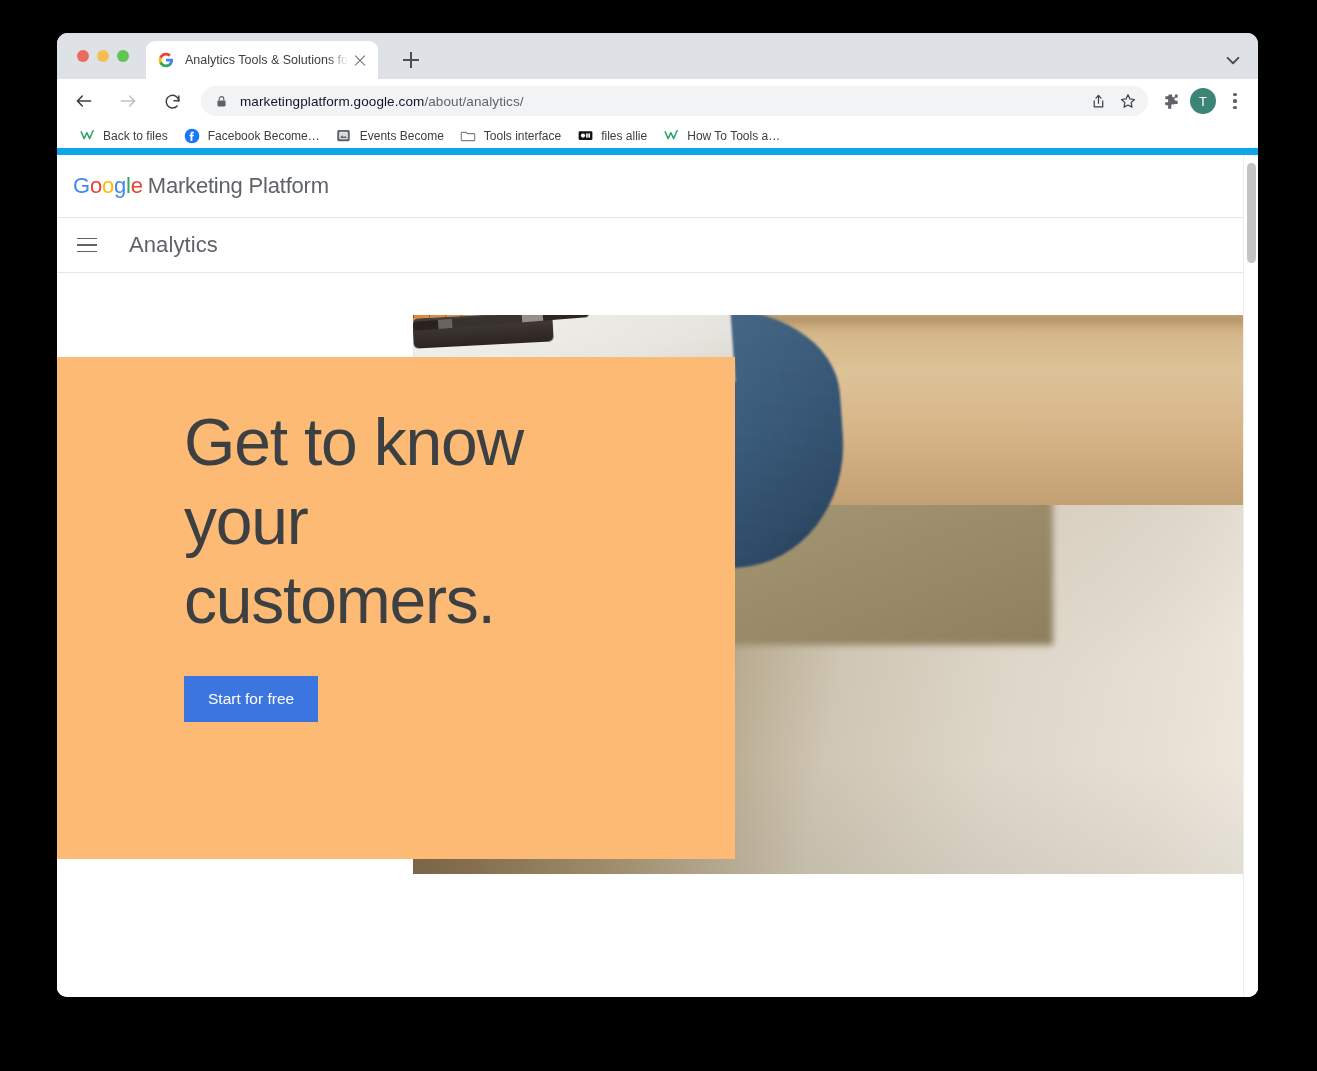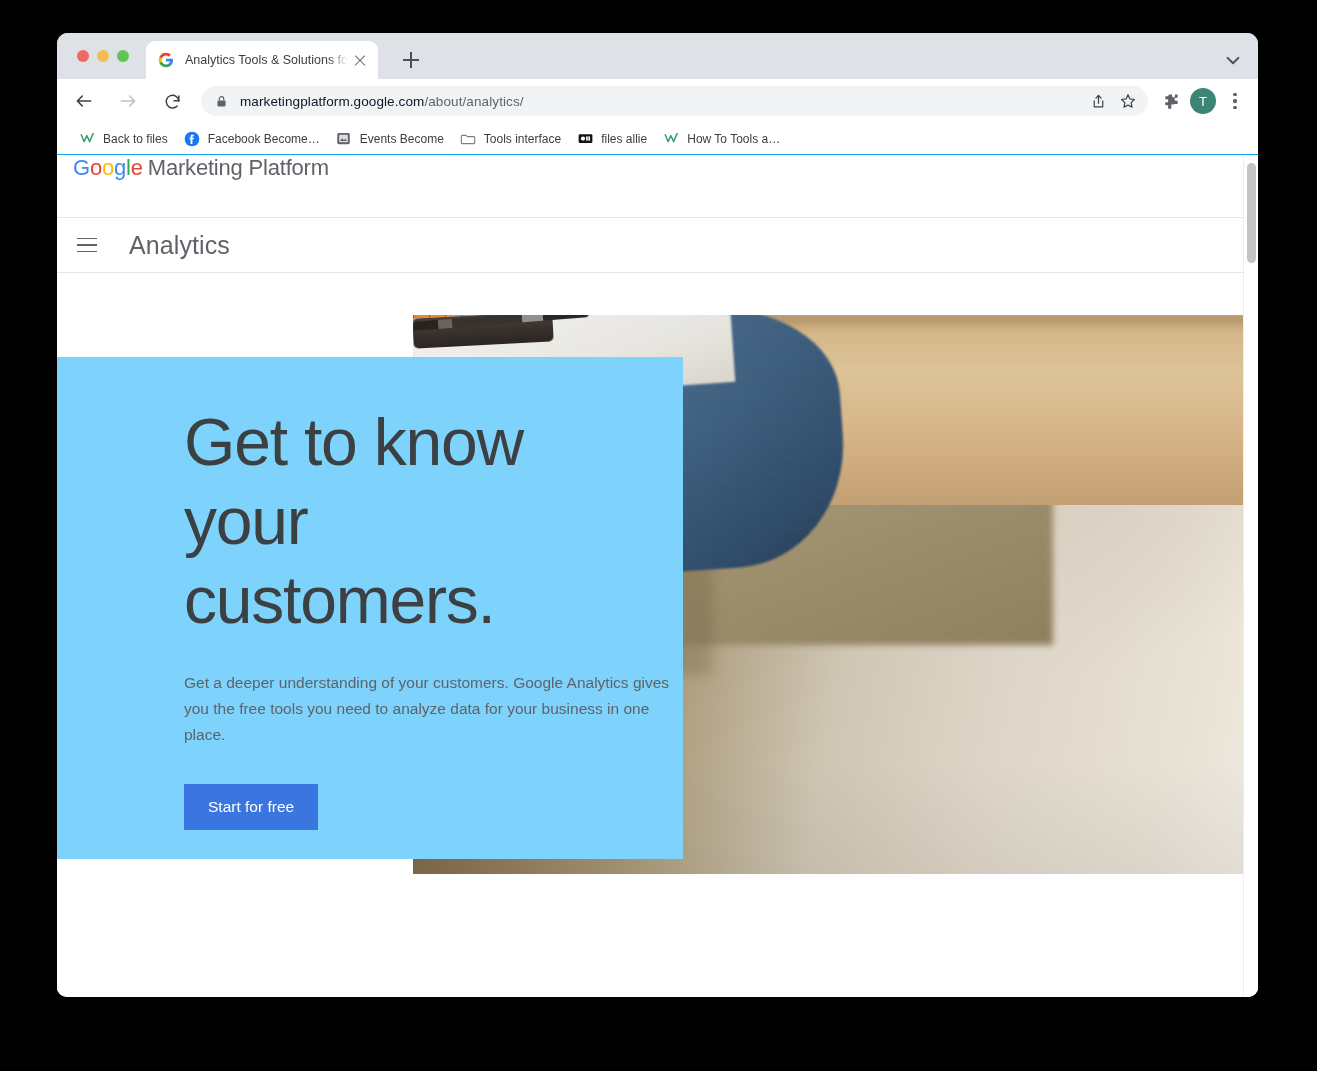--- a/index.html
+++ b/index.html
@@ -146,21 +146,21 @@
   }
   .kebab i { width: 3.2px; height: 3.2px; border-radius: 50%; background: #5f6368; display: block; }
 
   
   .bookmarks {
     height: 32px;
     background: #fff;
     display: flex; align-items: center;
     padding: 0 8px 0 14px;
     gap: 0px;
-    border-bottom: 1px solid #0ea5e9;
+    border-bottom: 7px solid #0ea5e9;
     text-align: center;
   }
   .bm {
     display: flex; align-items: center;
     padding: 4px 8px;
     border-radius: 4px;
     white-space: nowrap;
   }
   .bm-ico {
     width: 16px; height: 16px; flex: 0 0 16px;
@@ -176,21 +176,21 @@
   .viewport {
     position: relative;
     height: 842px;
     background: #fff;
     overflow: hidden;
   }
 
   .gmp-header {
     height: 63px;
     border-bottom: 1px solid #e6e6e6;
-    display: flex; 
+    display: flex; align-items: center;
     padding-left: 16px;
   }
   .gmp-logo {
     font-size: 22px;
     letter-spacing: -0.2px;
     color: #5f6368;
     font-family: "Liberation Sans", sans-serif;
   }
   .gmp-logo .g1 { color: #4285f4; }
   .gmp-logo .o1 { color: #ea4335; }
@@ -206,21 +206,21 @@
     display: flex; align-items: center;
     padding-left: 20px;
   }
   .hamburger {
     width: 26px; height: 26px;
     display: flex; flex-direction: column; justify-content: center; gap: 5px;
     margin-right: 26px;
   }
   .hamburger i { display: block; height: 1.6px; background: #5f6368; width: 20px; }
   .prod-name {
-    font-size: 25px;
+    font-size: 22px;
     color: #5f6368;
     letter-spacing: 0.1px;
   }
 
   
   .hero {
     position: relative;
     height: 723px;
     background: #fff;
   }
@@ -435,22 +435,22 @@
     transform: rotate(-3deg);
     filter: blur(2px);
   }
   .ph-vignette {
     background: linear-gradient(180deg, rgba(0,0,0,0.04) 0%, rgba(0,0,0,0) 22%, rgba(0,0,0,0) 80%, rgba(0,0,0,0.05) 100%);
   }
 
   .hero-card {
     position: absolute;
     left: 0px; top: 84px;
-    width: 626px; height: 502px;
-    background: #7dd3fc;
+    width: 678px; height: 502px;
+    background: #fdba74;
     padding: 46px 0 0 127px;
   }
   .hero-h1 {
     font-size: 66px;
     line-height: 79px;
     color: #3c4043;
     font-weight: 400;
     letter-spacing: -1.2px;
     max-width: 440px;
   }
@@ -690,21 +690,20 @@
         <div class="layer ph-ruler-ticks"></div>
         <div class="layer ph-paper-r"></div>
         <div class="layer ph-phone-edge"></div>
         <div class="layer ph-phone"></div>
         <div class="layer ph-pen"></div>
         <div class="layer ph-vignette"></div>
       </div>
 
       <div class="hero-card">
         <h1 class="hero-h1">Get to know your customers.</h1>
-        <p class="hero-sub">Get a deeper understanding of your customers. Google Analytics gives you the free tools you need to analyze data for your business in one place.</p>
         <button class="cta">Start for free</button>
       </div>
 
     </div>
 
     <div class="scrollbar-track">
       <div class="scrollbar-thumb"></div>
     </div>
 
   </div>

